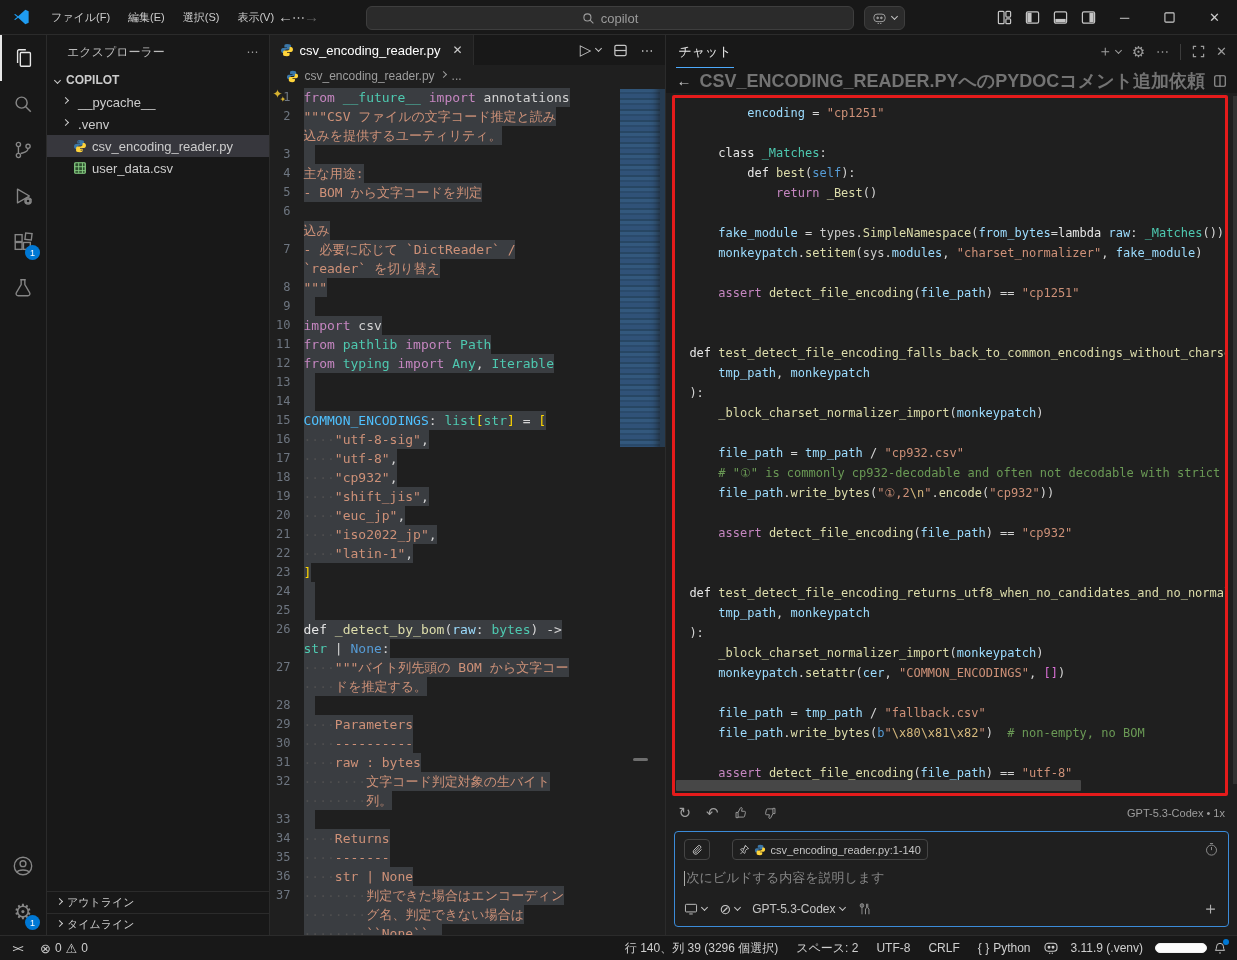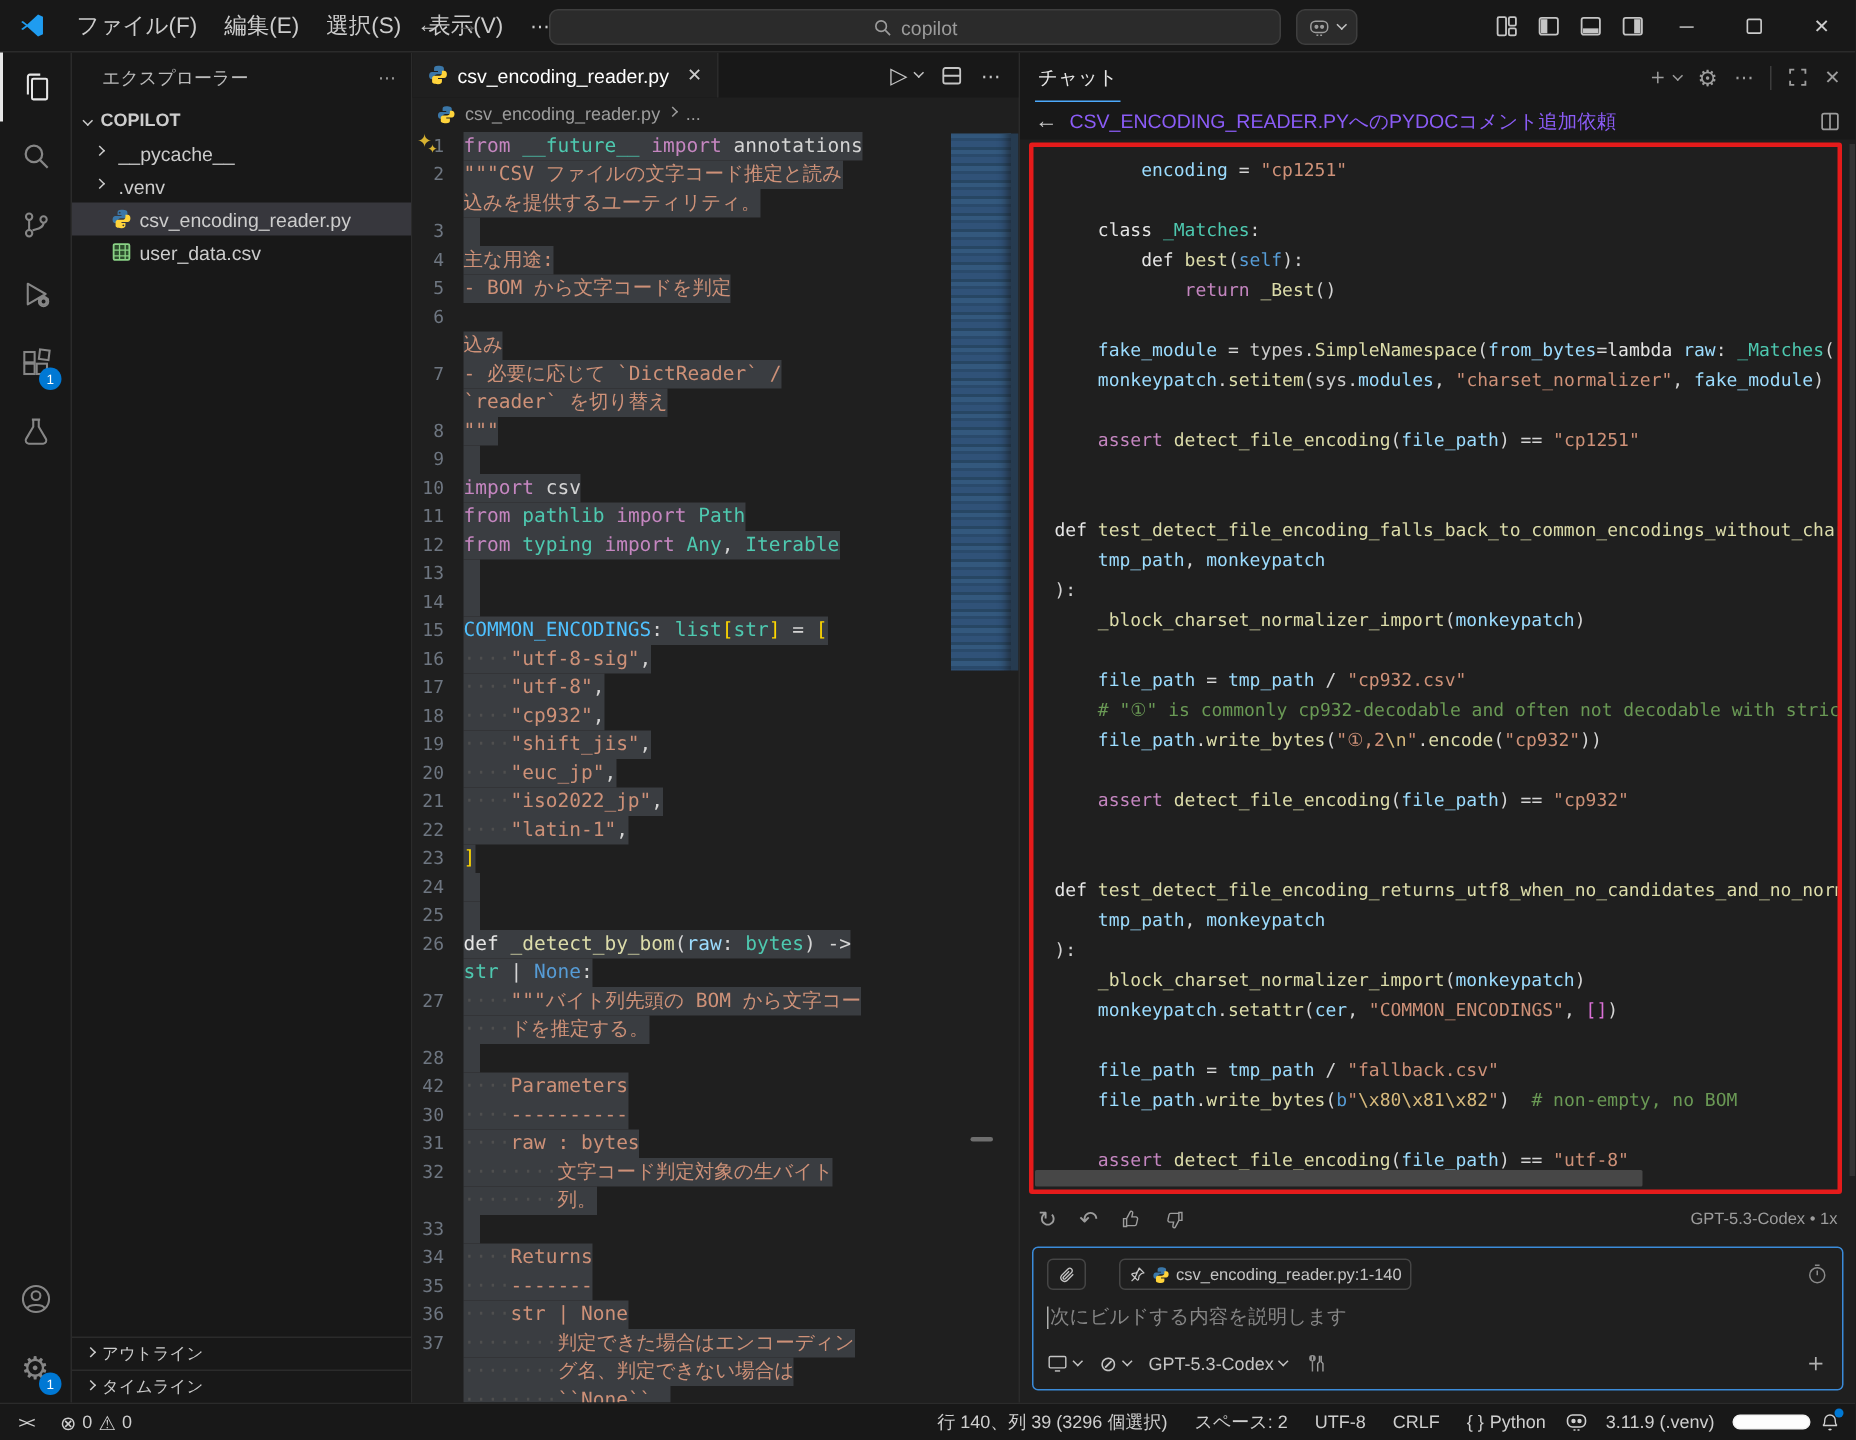--- a/index.html
+++ b/index.html
@@ -5,21 +5,21 @@
   *{box-sizing:border-box;margin:0;padding:0}
   html,body{width:1237px;height:960px;overflow:hidden;background:#1f1f1f;
     font-family:"Liberation Sans",sans-serif;color:#cccccc;font-size:13px}
   svg{display:block}
   .icon{display:inline-flex;align-items:center;justify-content:center;color:#9d9d9d}
 
   
   .titlebar{height:35px;background:#181818;border-bottom:1px solid #2b2b2b;
     display:flex;align-items:center;position:relative}
   .tb-logo{width:42px;display:flex;justify-content:center}
-  .menu{padding:0 9px;color:#cccccc;font-size:15px;cursor:default}
+  .menu{padding:0 9px;color:#cccccc;font-size:11px;cursor:default}
   .menu-more{padding:0 9px;color:#cccccc}
   .nav-arrow{position:absolute;top:8px;font-size:15px;color:#cccccc}
   .nav-back{left:278px}.nav-fwd{left:304px;color:#5f5f5f}
   .tb-search{position:absolute;left:366px;top:6px;width:488px;height:24px;background:#2b2b2b;
     border:1px solid #3e3e3e;border-radius:6px;display:flex;align-items:center;justify-content:center;
     gap:6px;color:#9b9b9b;font-size:13px}
   .tb-copilot{position:absolute;left:864px;top:6px;height:24px;padding:0 7px;background:#2b2b2b;
     border:1px solid #3e3e3e;border-radius:6px;display:flex;align-items:center;gap:5px;color:#c5c5c5}
   .tb-right{margin-left:auto;display:flex;align-items:center;height:100%}
   .layout-ic{width:28px;height:100%;display:flex;align-items:center;justify-content:center;color:#c5c5c5}
@@ -84,21 +84,21 @@
   .tk-pun{color:#d4d4d4}.tk-const{color:#4fc1ff}.tk-brk{color:#ffd700}
   .tk-brk2{color:#da70d6}.tk-esc{color:#d7ba7d}.tk-ws{color:#4f4f4f}
 
   
   .chat-col{flex:1;display:flex;flex-direction:column;background:#1f1f1f}
   .chat-head{height:33px;display:flex;align-items:center;padding:0 10px;background:#181818}
   .chat-tab{color:#e7e7e7;font-size:13px;padding:7px 2px 6px;border-bottom:1px solid #4daafc}
   .chat-head-icons{margin-left:auto;display:flex;align-items:center;gap:11px;color:#c5c5c5}
   .vsep{width:1px;height:16px;background:#3c3c3c}
   .chat-sub{height:25px;display:flex;align-items:center;gap:8px;padding:0 10px;background:#181818}
-  .chat-sub .title{font-size:13px;font-weight:400;color:#8b5cf6;white-space:nowrap;overflow:hidden;
+  .chat-sub .title{font-size:18px;font-weight:700;color:#737373;white-space:nowrap;overflow:hidden;
     text-overflow:ellipsis;flex:1}
   .chat-msg{flex:1;position:relative;overflow:hidden}
   .redbox{position:absolute;left:6px;right:9px;top:2px;bottom:3px;border:3px solid #e51b1b;border-radius:2px;
     background:#1f1f1f;overflow:hidden;padding:5px 0 0 14px;
     font-family:"DejaVu Sans Mono",monospace;font-size:12px;line-height:20px}
   .redbox .code-row{height:20px}
   .hthumb{position:absolute;left:10px;bottom:8px;width:405px;height:11px;background:#474747;border-radius:1px}
   .vthumb{position:absolute;right:0;top:3px;width:4px;height:688px;background:#3f3f3f;opacity:.65}
   .chat-actions{height:28px;display:flex;align-items:center;gap:15px;padding:0 12px;color:#c5c5c5}
   .chat-actions .model-note{margin-left:auto;color:#9d9d9d;font-size:11px}
@@ -367,21 +367,21 @@
           <div class="code-row"><span class="ln">21</span><span class="code-text sel"><span class="tk-ws">····</span><span class="tk-str">"iso2022_jp"</span><span class="tk-pun">,</span></span></div>
           <div class="code-row"><span class="ln">22</span><span class="code-text sel"><span class="tk-ws">····</span><span class="tk-str">"latin-1"</span><span class="tk-pun">,</span></span></div>
           <div class="code-row"><span class="ln">23</span><span class="code-text sel"><span class="tk-brk">]</span></span></div>
           <div class="code-row"><span class="ln">24</span><span class="code-text sel stub">&nbsp;</span></div>
           <div class="code-row"><span class="ln">25</span><span class="code-text sel stub">&nbsp;</span></div>
           <div class="code-row"><span class="ln">26</span><span class="code-text sel"><span class="tk-def">def </span><span class="tk-fn">_detect_by_bom</span><span class="tk-pun">(</span><span class="tk-v">raw</span><span class="tk-pun">: </span><span class="tk-cls">bytes</span><span class="tk-pun">) -&gt;</span></span></div>
           <div class="code-row"><span class="ln"></span><span class="code-text sel"><span class="tk-cls">str</span><span class="tk-pun"> | </span><span class="tk-kwb">None</span><span class="tk-pun">:</span></span></div>
           <div class="code-row"><span class="ln">27</span><span class="code-text sel"><span class="tk-ws">····</span><span class="tk-str">"""バイト列先頭の BOM から文字コー</span></span></div>
           <div class="code-row"><span class="ln"></span><span class="code-text sel"><span class="tk-ws">····</span><span class="tk-str">ドを推定する。</span></span></div>
           <div class="code-row"><span class="ln">28</span><span class="code-text sel stub">&nbsp;</span></div>
-          <div class="code-row"><span class="ln">42</span><span class="code-text sel"><span class="tk-ws">····</span><span class="tk-str">Parameters</span></span></div>
+          <div class="code-row"><span class="ln">29</span><span class="code-text sel"><span class="tk-ws">····</span><span class="tk-str">Parameters</span></span></div>
           <div class="code-row"><span class="ln">30</span><span class="code-text sel"><span class="tk-ws">····</span><span class="tk-str">----------</span></span></div>
           <div class="code-row"><span class="ln">31</span><span class="code-text sel"><span class="tk-ws">····</span><span class="tk-str">raw : bytes</span></span></div>
           <div class="code-row"><span class="ln">32</span><span class="code-text sel"><span class="tk-ws">········</span><span class="tk-str">文字コード判定対象の生バイト</span></span></div>
           <div class="code-row"><span class="ln"></span><span class="code-text sel"><span class="tk-ws">········</span><span class="tk-str">列。</span></span></div>
           <div class="code-row"><span class="ln">33</span><span class="code-text sel stub">&nbsp;</span></div>
           <div class="code-row"><span class="ln">34</span><span class="code-text sel"><span class="tk-ws">····</span><span class="tk-str">Returns</span></span></div>
           <div class="code-row"><span class="ln">35</span><span class="code-text sel"><span class="tk-ws">····</span><span class="tk-str">-------</span></span></div>
           <div class="code-row"><span class="ln">36</span><span class="code-text sel"><span class="tk-ws">····</span><span class="tk-str">str | None</span></span></div>
           <div class="code-row"><span class="ln">37</span><span class="code-text sel"><span class="tk-ws">········</span><span class="tk-str">判定できた場合はエンコーディン</span></span></div>
           <div class="code-row"><span class="ln"></span><span class="code-text sel"><span class="tk-ws">········</span><span class="tk-str">グ名、判定できない場合は</span></span></div>

